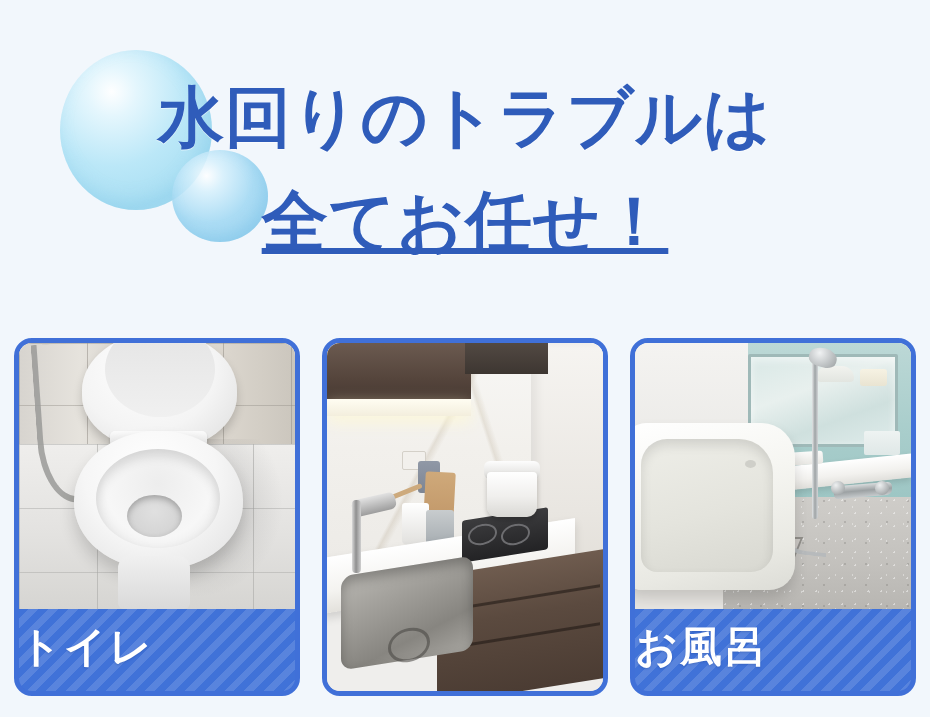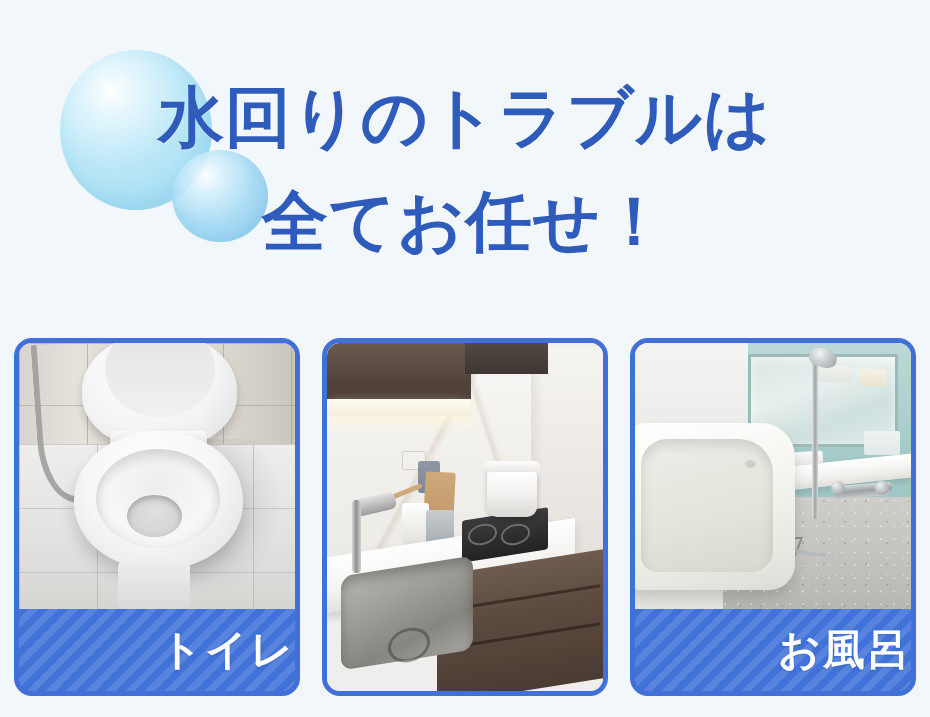--- a/index.html
+++ b/index.html
@@ -71,20 +71,21 @@
     line-height: 100px;
     letter-spacing: 1px;
     text-shadow: 0 1px 0 rgba(255,255,255,0.55);
   }
   .headline-line {
     display: block;
     white-space: nowrap;
   }
   .headline-line-2 {
     margin-top: 4px;
+    text-decoration: underline;
   }
 
   
   .cards {
     position: absolute;
     left: 14px;
     top: 338px;
     width: 902px;
     height: 358px;
     display: flex;
@@ -117,21 +118,22 @@
     position: relative;
     background-color: #4072d8;
     background-image: repeating-linear-gradient(
       135deg,
       rgba(255,255,255,0.00) 0px,
       rgba(255,255,255,0.00) 7px,
       rgba(255,255,255,0.13) 7px,
       rgba(255,255,255,0.13) 14px);
     display: flex;
     align-items: center;
-    justify-content: flex-end;
+    justify-content: flex-start;
+    font-family: Liberation Mono, monospace;
   }
   .card-label-text {
     color: #ffffff;
     font-size: 42px;
     font-weight: bold;
     letter-spacing: 2px;
     line-height: 1;
     text-shadow: 0 1px 2px rgba(20,50,120,0.25);
   }
 

